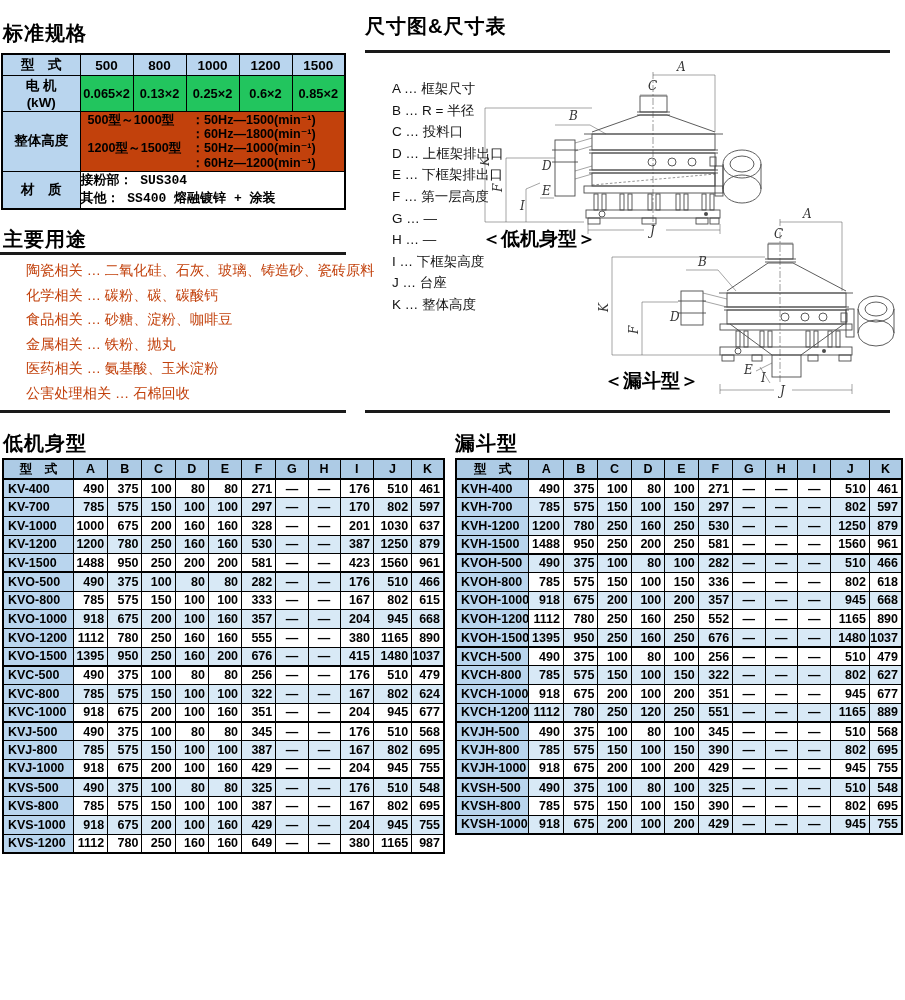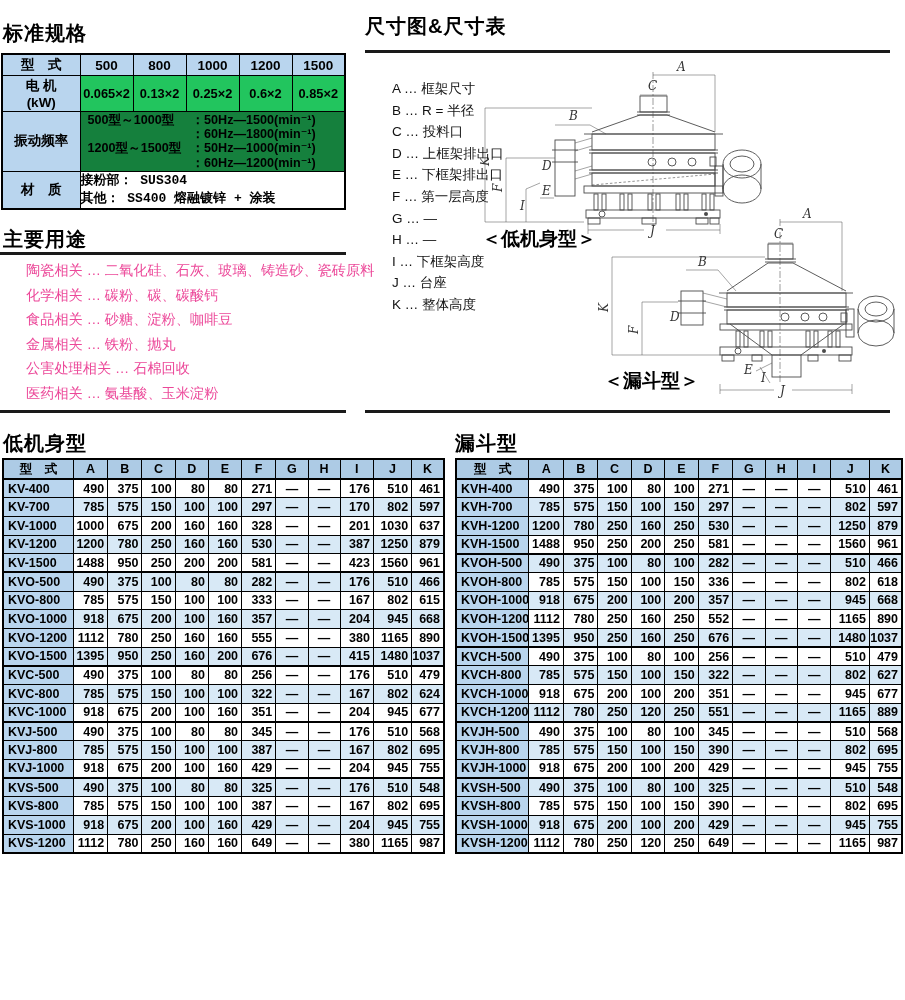--- a/index.html
+++ b/index.html
@@ -12,30 +12,30 @@
   .rule{position:absolute;height:2.5px;background:#1a1a1a;}
 
   
   #spec-table{position:absolute;left:1px;top:53px;width:344px;border-collapse:collapse;
               border:2.5px solid var(--line);table-layout:fixed;}
   #spec-table th,#spec-table td{border:1.5px solid var(--line);padding:0;}
   #spec-table .lbl{background:var(--model-col-bg);font-size:13.5px;font-weight:bold;text-align:center;}
   #spec-table tr.sh th{background:var(--model-col-bg);font-size:13.5px;font-weight:bold;height:20px;}
   #spec-table td.val{font-size:12.8px;font-weight:bold;text-align:center;height:35px;background:#22c55e;}
   #spec-table tr.vibr{height:58px;} #spec-table tr.matr{height:25px;}
-  .vib{background:#15803d;vertical-align:middle;}
+  .vib{background:#c2410c;vertical-align:middle;}
   .vgrid{display:grid;grid-template-columns:104px 1fr;grid-auto-rows:14.2px;
          font-size:12.6px;font-weight:bold;line-height:14.2px;padding:1px 2px 1px 7px;white-space:nowrap;}
   .vr1{grid-area:1/1/3/2;} .vr2{grid-area:3/1/5/2;}
   .vf1{grid-area:1/2;} .vf2{grid-area:2/2;} .vf3{grid-area:3/2;} .vf4{grid-area:4/2;}
   .mat{background:#fff;font-size:13px;font-weight:bold;line-height:18px;padding-left:8px;vertical-align:middle;font-family:Liberation Mono, monospace;}
 
   
   #uses-list{position:absolute;left:3px;top:258px;margin:0;padding:0;list-style:none;}
-  #uses-list li{font-size:14.2px;line-height:24.6px;white-space:nowrap;color:#ec4899;padding-left:23px;}
+  #uses-list li{font-size:14.2px;line-height:24.6px;white-space:nowrap;color:#c2410c;padding-left:23px;}
   #legend-list{position:absolute;left:380px;top:66px;margin:12px;padding:0;list-style:none;}
   #legend-list li{font-size:13.5px;line-height:21.6px;white-space:nowrap;color:#111;}
 
   
   .drawing{position:absolute;}
   .drawing path,.drawing line,.drawing rect,.drawing circle,.drawing ellipse,.drawing polyline
     {stroke:#4a4a4a;fill:none;stroke-width:0.9;}
   .thin{stroke-width:0.5 !important;}
   .dash2{stroke-dasharray:7 2 2 2;stroke-width:0.55 !important;}
   .mesh{stroke-dasharray:2.5 2;stroke-width:0.6 !important;}
@@ -94,21 +94,21 @@
         <div>电 机</div>
         <div>(kW)</div>
       </th>
       <td class="val">0.065×2</td>
       <td class="val">0.13×2</td>
       <td class="val">0.25×2</td>
       <td class="val">0.6×2</td>
       <td class="val">0.85×2</td>
     </tr>
     <tr class="vibr">
-      <th class="lbl">振动频率</th>
+      <th class="lbl">整体高度</th>
       <td colspan="5" class="vib">
         <div class="vgrid">
           <span class="vr1">500型～1000型</span>
           <span class="vf1">：50Hz—1500(min⁻¹)</span>
           <span class="vf2">：60Hz—1800(min⁻¹)</span>
           <span class="vr2">1200型～1500型</span>
           <span class="vf3">：50Hz—1000(min⁻¹)</span>
           <span class="vf4">：60Hz—1200(min⁻¹)</span>
         </div>
       </td>
@@ -123,22 +123,22 @@
   </tbody>
     </table>
 
   <div class="title" id="uses-title">主要用途</div>
   <div class="rule" id="rule-uses-top"></div>
   <ul id="uses-list">
       <li>陶瓷相关 … 二氧化硅、石灰、玻璃、铸造砂、瓷砖原料</li>
       <li>化学相关 … 碳粉、碳、碳酸钙</li>
       <li>食品相关 … 砂糖、淀粉、咖啡豆</li>
       <li>金属相关 … 铁粉、抛丸</li>
+      <li>医药相关 … 氨基酸、玉米淀粉</li>
       <li>公害处理相关 … 石棉回收</li>
-      <li>医药相关 … 氨基酸、玉米淀粉</li>
     </ul>
   <div class="rule" id="rule-uses-bottom"></div>
 
   <div class="title" id="dims-title">尺寸图&amp;尺寸表</div>
   <div class="rule" id="rule-dims-top"></div>
   <ul id="legend-list">
       <li>A … 框架尺寸</li>
       <li>B … R = 半径</li>
       <li>C … 投料口</li>
       <li>D … 上框架排出口</li>
@@ -934,30 +934,16 @@
           <td>200</td>
           <td>100</td>
           <td>200</td>
           <td>429</td>
           <td class="dash">—</td>
           <td class="dash">—</td>
           <td class="dash">—</td>
           <td>945</td>
           <td>755</td>
         </tr>
-        <tr class="">
-          <th>KVSH-1200</th>
-          <td>1112</td>
-          <td>780</td>
-          <td>250</td>
-          <td>120</td>
-          <td>250</td>
-          <td>649</td>
-          <td class="dash">—</td>
-          <td class="dash">—</td>
-          <td class="dash">—</td>
-          <td>1165</td>
-          <td>987</td>
-        </tr>
       </tbody>
   </table>
 
 </div>
 
 </body></html>

